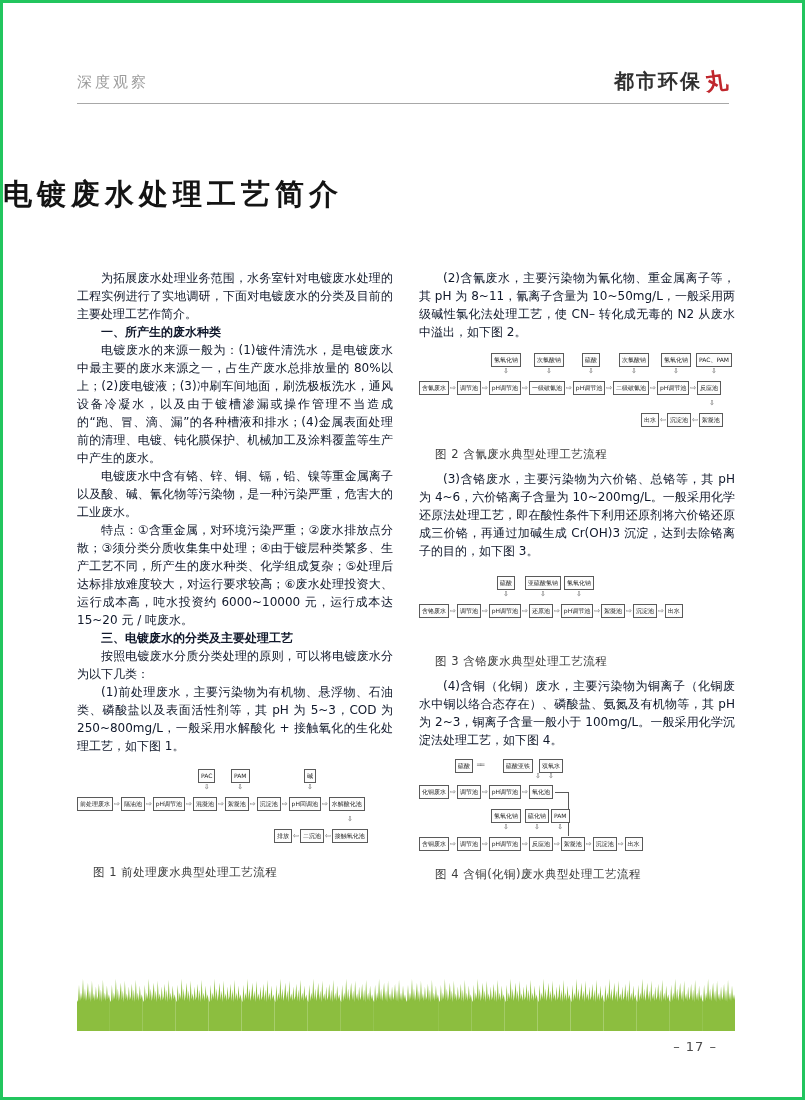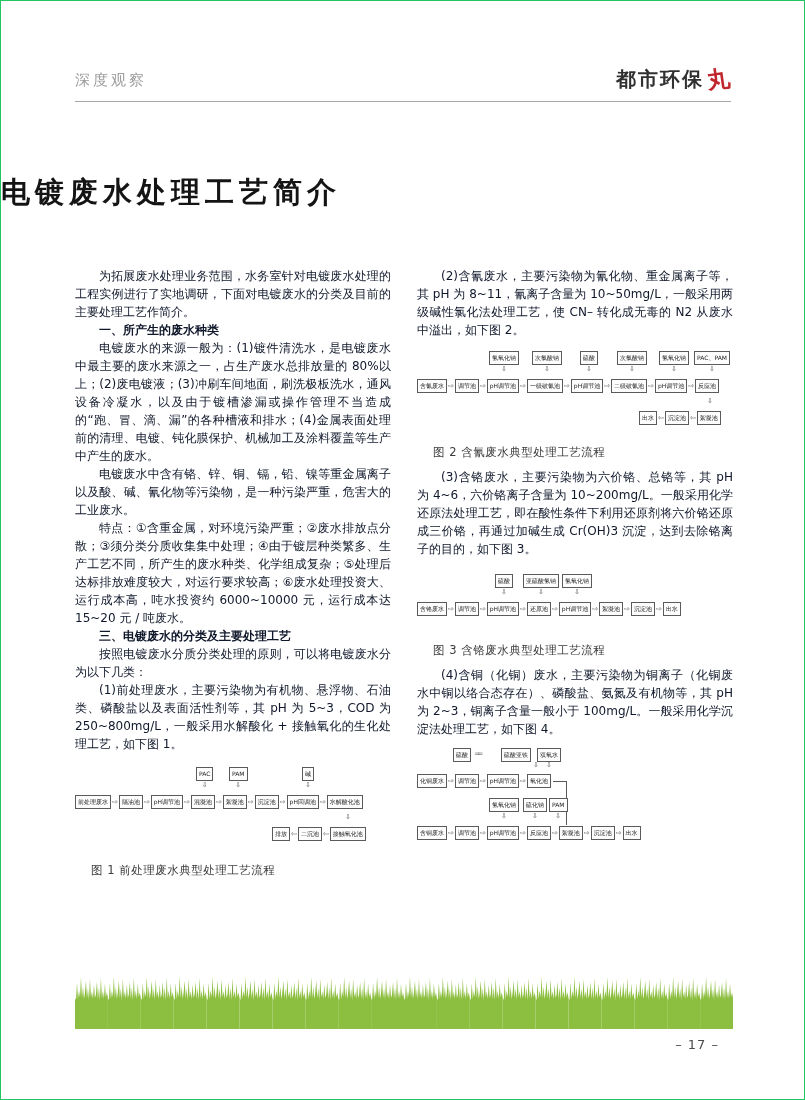--- a/index.html
+++ b/index.html
@@ -1,18 +1,18 @@
 <!DOCTYPE html>
 <html><head>
 <meta charset="utf-8">
 <style>
   * { box-sizing: border-box; margin: 0; padding: 0; }
   body { background:#fff; font-family:"DejaVu Sans", sans-serif; }
   .page { position:relative; width:805px; height:1100px; background:#fff;
-          border:1px solid #22c55e; overflow:hidden; }
+          border:3px solid #22c55e; overflow:hidden; }
 
   
   .hdr-section { position:absolute; top:70px; left:74px; font-size:15px;
                  color:#9c9c9c; letter-spacing:3px; }
   .hdr-brand   { position:absolute; top:63px; right:74px; display:flex; align-items:center; }
   .hdr-brand-name { font-size:20px; font-weight:700; color:#303030; letter-spacing:2px; }
   .hdr-logo { color:#c0272d; font-weight:700; font-size:23px; margin-left:3px;
               display:inline-block; transform:rotate(-8deg); font-family:"DejaVu Serif", serif; }
   .hdr-rule { position:absolute; top:100px; left:74px; right:73px; border-top:1px solid #a8a8a8; }
 
@@ -196,21 +196,21 @@
             <span class="farr">⇨</span>
             <span class="fbox">pH调节池</span>
             <span class="farr">⇨</span>
             <span class="fbox">絮凝池</span>
             <span class="farr">⇨</span>
             <span class="fbox">沉淀池</span>
             <span class="farr">⇨</span>
             <span class="fbox">出水</span>
         </div>
       </div>
-      <div class="figcap" style="margin-top:19px;">图 3  含铬废水典型处理工艺流程</div>
+      <div class="figcap" style="margin-top:28px;">图 3  含铬废水典型处理工艺流程</div>
 
       <p style="margin-top:8px;">(4)含铜（化铜）废水，主要污染物为铜离子（化铜废水中铜以络合态存在）、磷酸盐、氨氮及有机物等，其 pH 为 2~3，铜离子含量一般小于 100mg/L。一般采用化学沉淀法处理工艺，如下图 4。</p>
 
       <div class="fig" style="height:96px; margin-top:10px;">
         <span class="fbox abs" style="left:36px; top:0;">硫酸</span>
         <span class="conn-eq" style="left:58px; top:2px;">══</span>
         <span class="fbox abs" style="left:84px; top:0;">硫酸亚铁</span>
         <span class="fbox abs" style="left:120px; top:0;">双氧水</span>
         <span class="abs vdown" style="left:116px; top:13px;">⇩</span>
         <span class="abs vdown" style="left:129px; top:13px;">⇩</span>
@@ -245,20 +245,21 @@
             <span class="farr">⇨</span>
             <span class="fbox">反应池</span>
             <span class="farr">⇨</span>
             <span class="fbox">絮凝池</span>
             <span class="farr">⇨</span>
             <span class="fbox">沉淀池</span>
             <span class="farr">⇨</span>
             <span class="fbox">出水</span>
         </div>
       </div>
+      <div class="figcap" style="margin-top:12px;">图 4  含铜(化铜)废水典型处理工艺流程</div>
     </div>
   </div>
 
   <div class="grass">
     <svg width="658" height="56" viewBox="0 0 660 58" preserveAspectRatio="none" xmlns="http://www.w3.org/2000/svg">
       <defs>
         <path id="tuft" fill="#8cbe3f" d="M0,58 L0,26 L1,28 L2,10 L3,27 L4,18 L5,25 L6,4 L7,26 L8,14 L9,27 L10,20 L11,8 L12,26 L13,16 L14,28 L15,6 L16,25 L17,19 L18,27 L19,12 L20,26 L21,22 L22,9 L23,27 L24,15 L25,28 L26,5 L27,26 L28,18 L29,27 L30,11 L31,25 L32,20 L33,26 L33,58 Z"></path>
       </defs>
       <use href="#tuft" x="0"></use>
         <use href="#tuft" x="33"></use>

